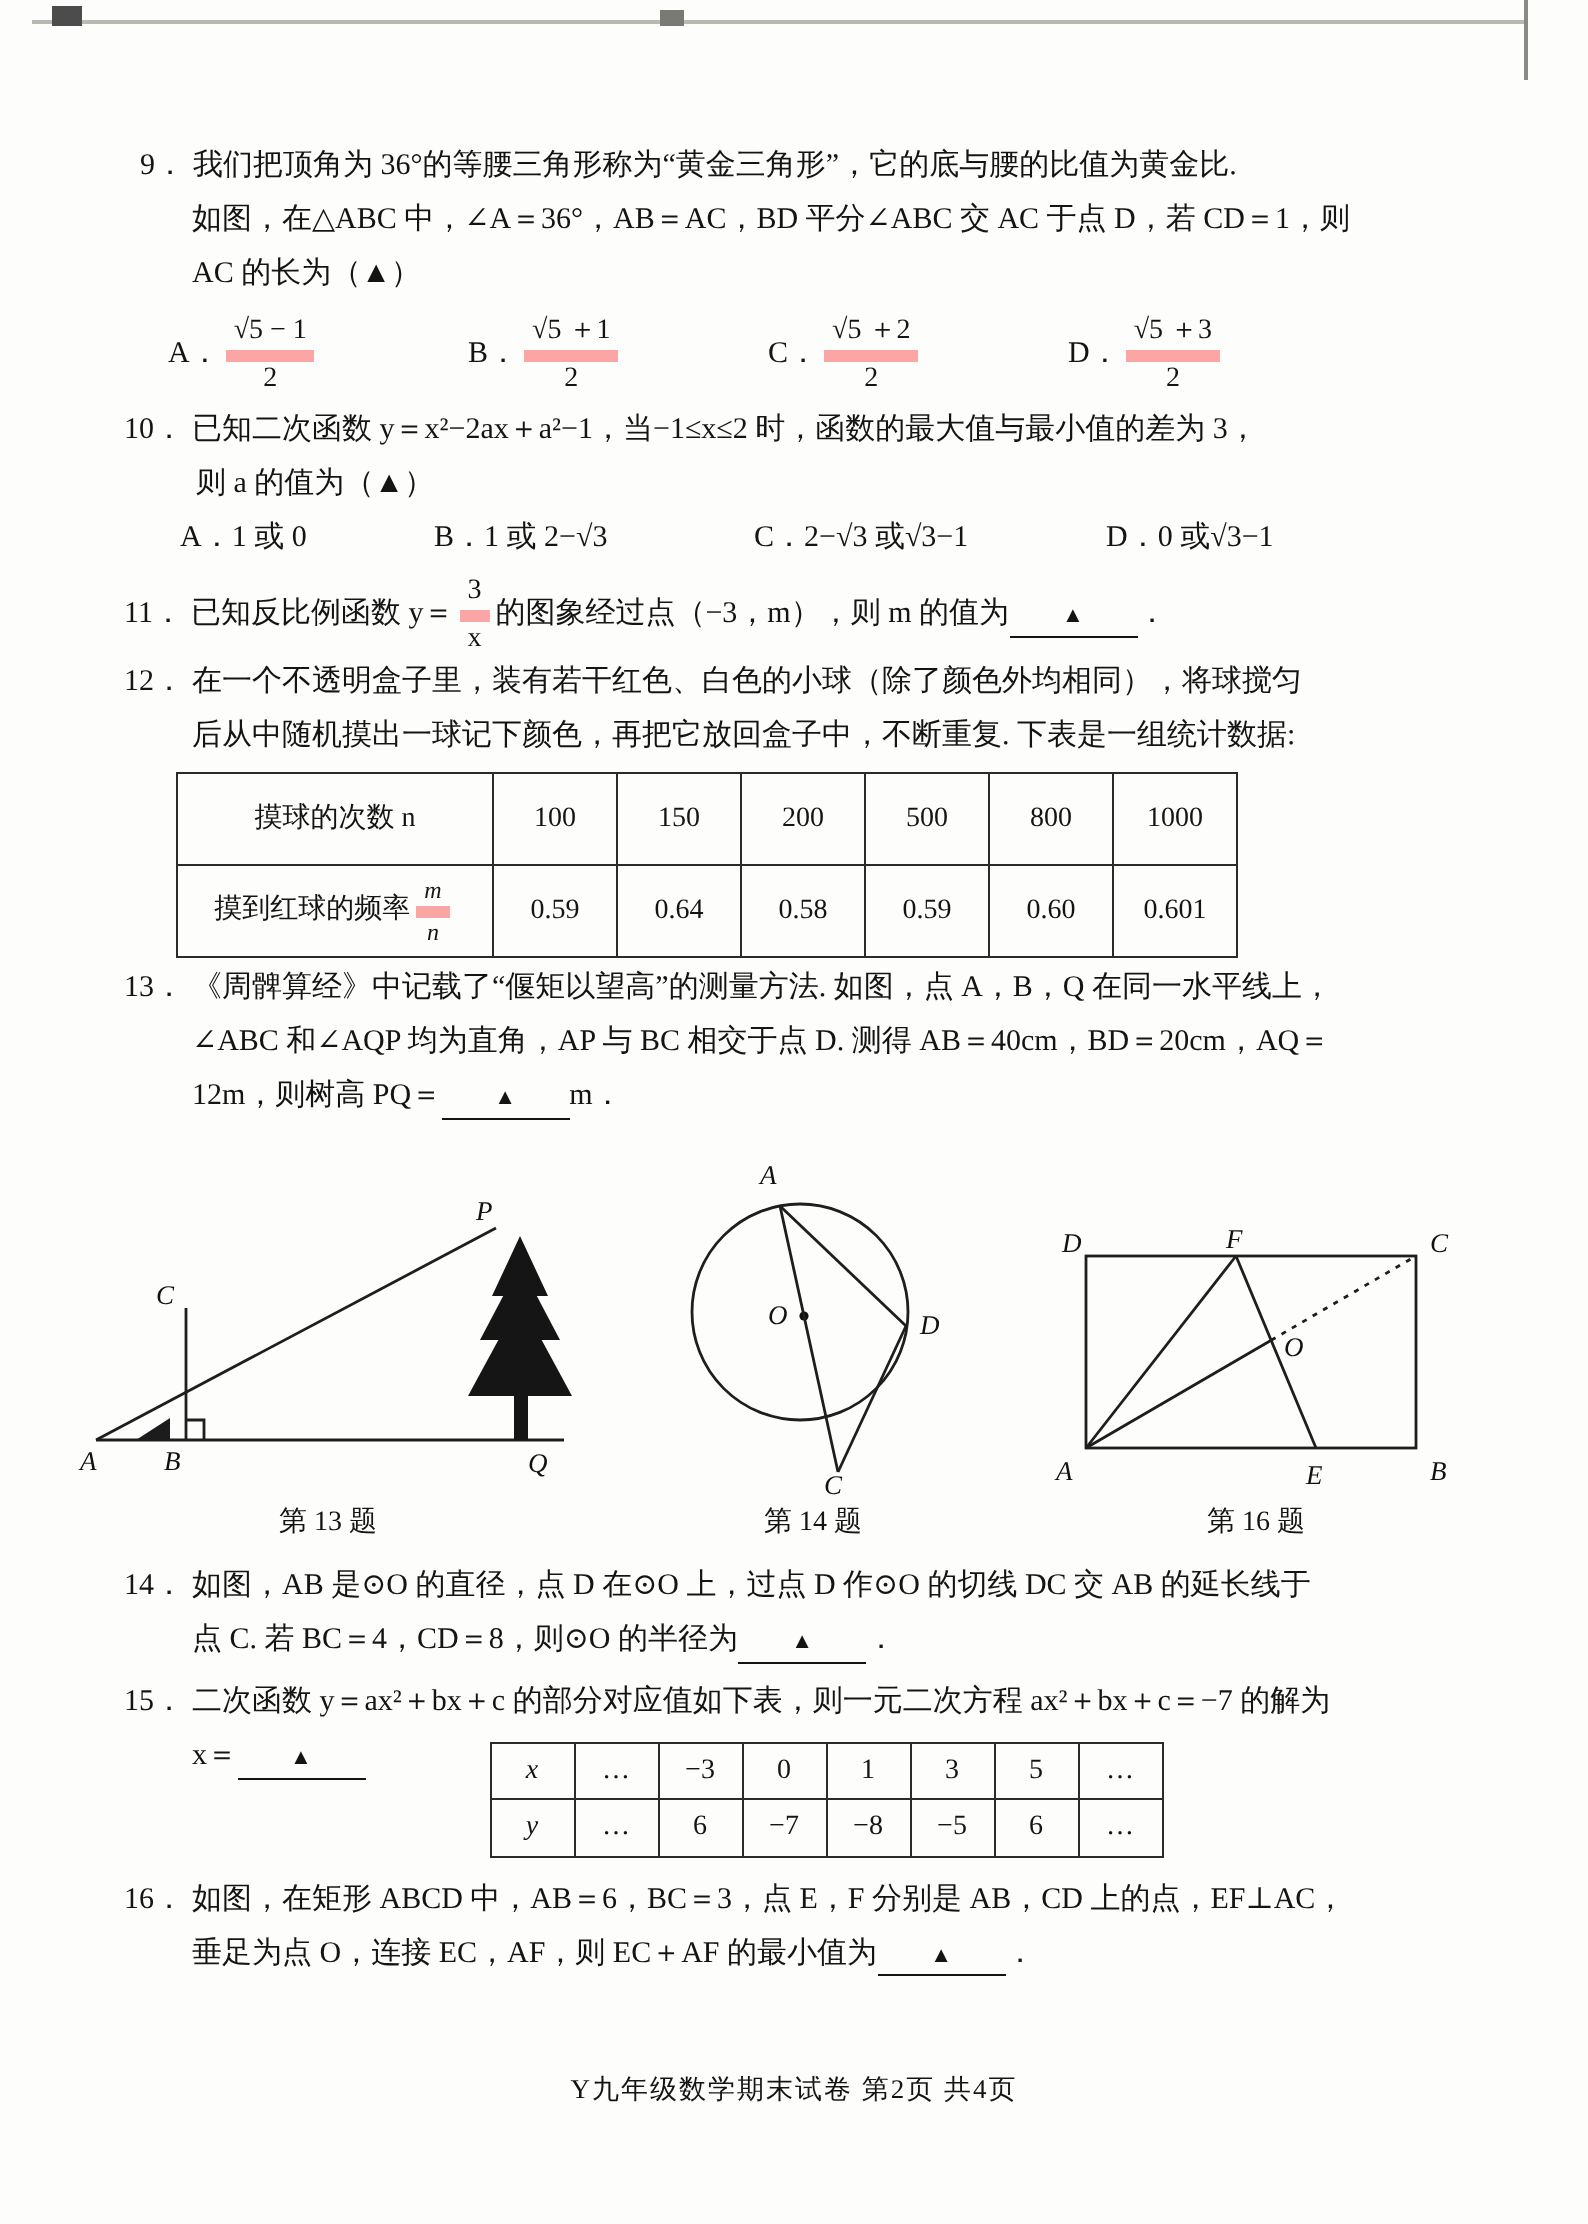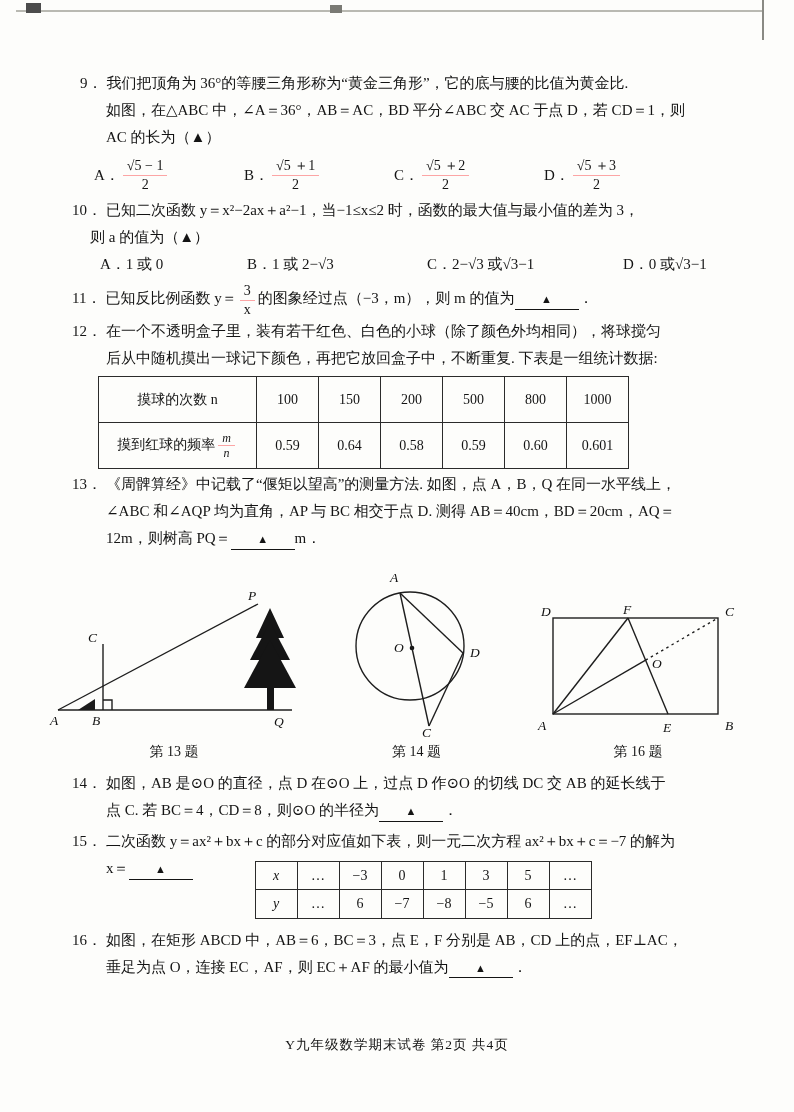--- a/index.html
+++ b/index.html
@@ -6,32 +6,32 @@
   html,body { background:#ffffff; }
   body { font-family:"Liberation Serif","DejaVu Serif",serif; }
   .page { position:relative; width:794px; height:1112px; background:#fdfdfb; overflow:hidden; color:#141414; margin:0 auto; }
 
   
   .scan-top { position:absolute; top:10px; left:16px; width:748px; border-top:2px solid #b9b9b2; }
   .scan-mark1 { position:absolute; top:3px; left:26px; width:15px; height:10px; background:#4c4c4c; }
   .scan-mark2 { position:absolute; top:5px; left:330px; width:12px; height:8px; background:#7a7a74; }
   .scan-right { position:absolute; top:0; right:30px; height:40px; border-left:2px solid #8a8a84; }
 
-  .content { position:absolute; top:70px; left:60px; width:690px; font-size:15px; line-height:1.8; }
+  .content { position:absolute; top:70px; left:50px; width:690px; font-size:15px; line-height:1.8; }
 
   .q { margin-left:20px; }
   .qline { white-space:nowrap; }
   .cont { margin-left:26px; }
   .qnum { display:inline-block; margin-right:4px; }
 
   .sec-head { font-weight:bold; margin:7px 0 4px 0; }
 
   
   .frac { display:inline-flex; flex-direction:column; text-align:center; vertical-align:middle; line-height:1.25; font-size:14px; margin:0 3px; }
-  .frac .num { display:block; border-bottom:1px solid #fca5a5; padding:0 4px; }
+  .frac .num { display:block; border-bottom:6px solid #fca5a5; padding:0 4px; }
   .frac .den { display:block; }
   .frac.small { font-size:12px; line-height:1.2; }
 
   
   .blank { display:inline-block; min-width:64px; border-bottom:1px solid #141414; text-align:center; font-size:11px; line-height:1.6; vertical-align:baseline; padding:0 6px; }
 
   
   .opts-frac { display:flex; margin:6px 0 4px 14px; }
   .opts-frac .opt { width:150px; display:flex; align-items:center; }
   .opts-text { display:flex; margin:0 0 4px 16px; }
@@ -107,22 +107,22 @@
           <span class="frac">
               <span class="num">√5 ＋3</span>
               <span class="den">2</span>
             </span>
         </div>
       </div>
     </div>
 
     <div class="q" style="margin-left:12px;">
       <div class="qline"><span class="qnum">10．</span><span>已知二次函数 y＝x²−2ax＋a²−1，当−1≤x≤2 时，函数的最大值与最小值的差为 3，</span></div>
-      <div class="qline cont" style="margin-left:18px;">则 a 的值为（▲）</div>
-      <div class="opts-text" style="margin-left:28px;gap:20px;">
+      <div class="qline cont" style="margin-left:36px;">则 a 的值为（▲）</div>
+      <div class="opts-text" style="margin-left:28px;">
         <span class="o1">A．1 或 0</span>
         <span class="o2">B．1 或 2−√3</span>
         <span class="o3">C．2−√3 或√3−1</span>
         <span class="o4">D．0 或√3−1</span>
       </div>
     </div>
 
 
     <div class="q" style="margin-left:12px;">
       <div class="qline">

